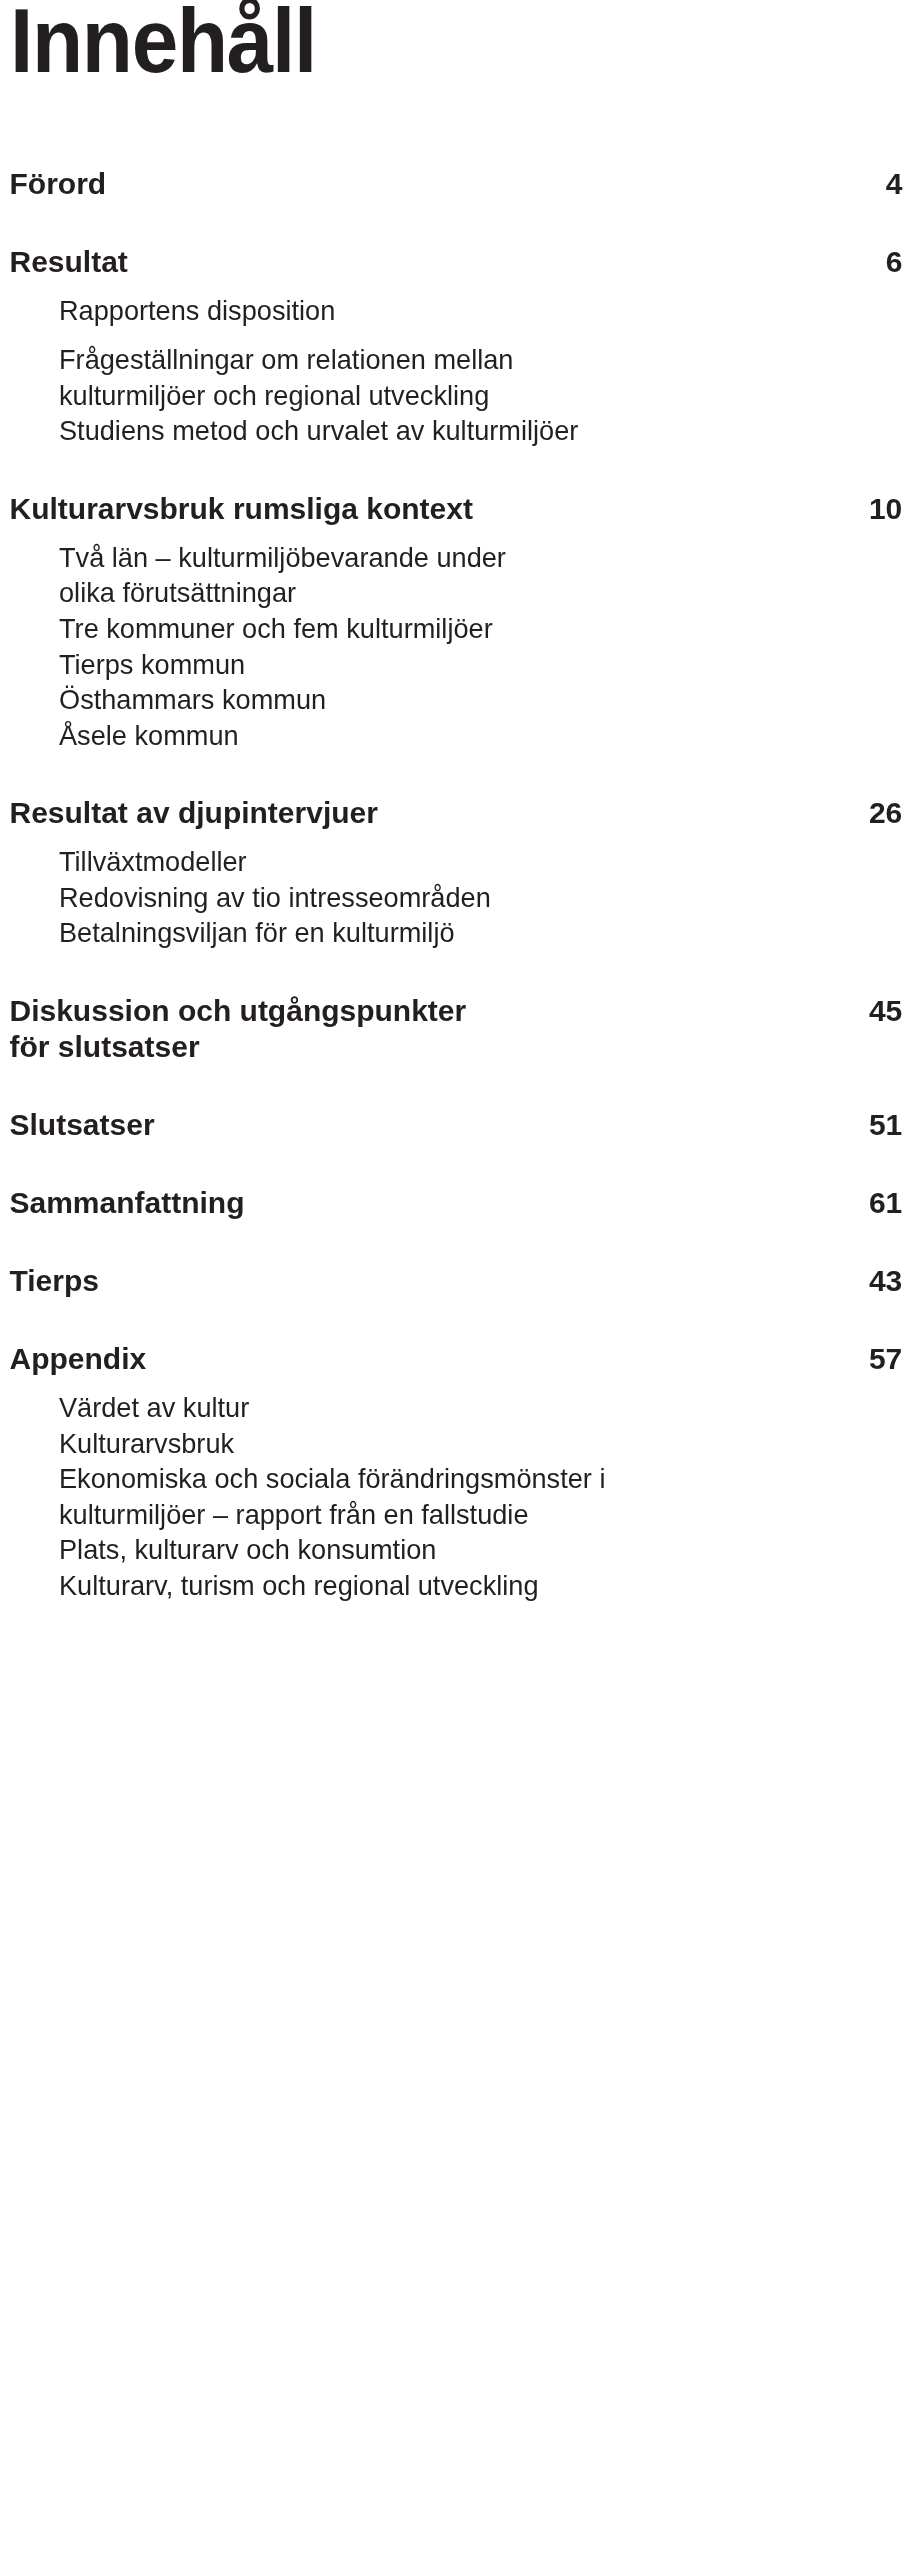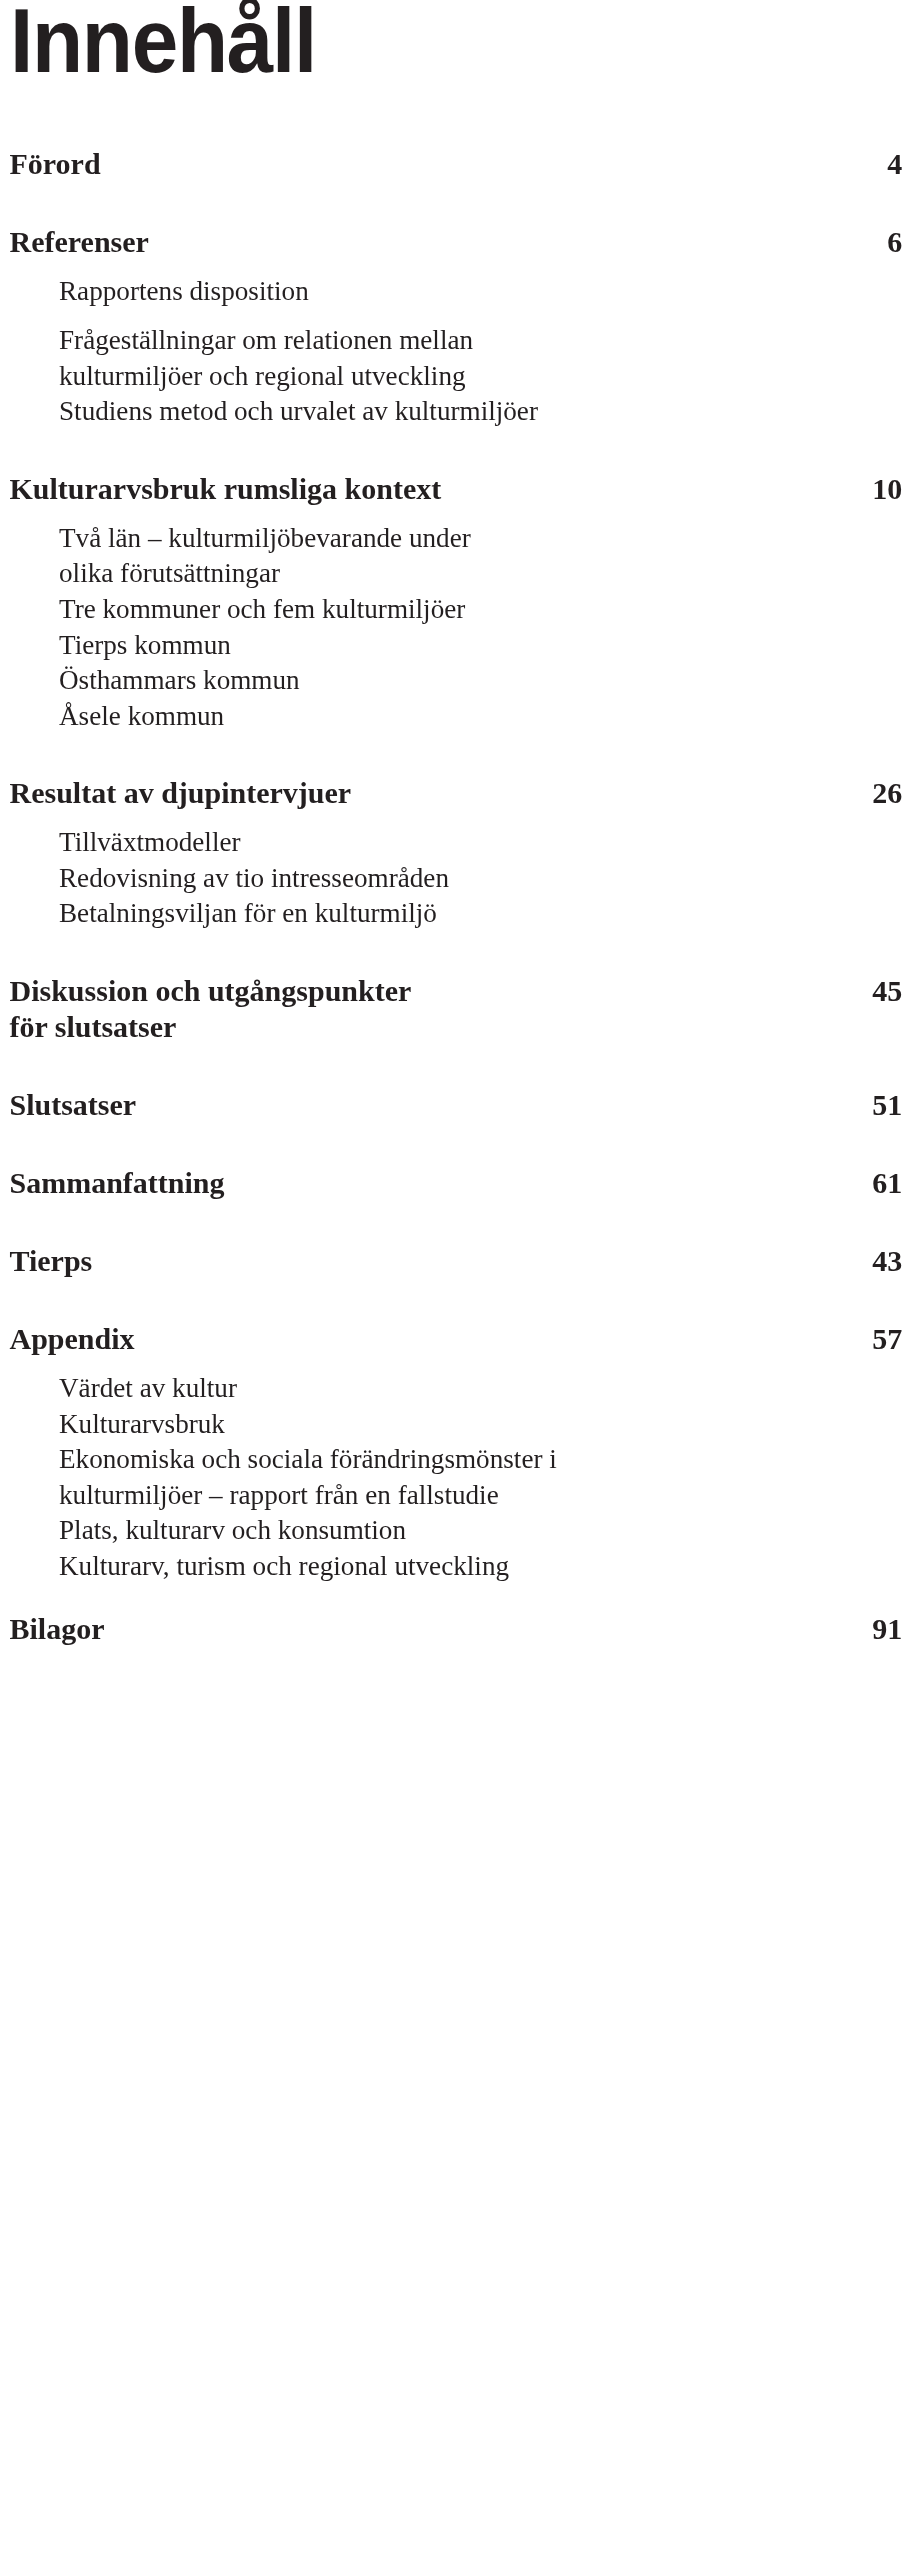--- a/index.html
+++ b/index.html
@@ -33,22 +33,21 @@
     letter-spacing: -1.4px;
     margin: 0;
     padding-top: 1.9px;
     transform: scaleX(0.92);
     transform-origin: left top;
     white-space: nowrap;
   }
 
   
   .toc {
-    margin-top: 66px;
-    font-family: Liberation Serif, serif;
+    margin-top: 86px;
   }
 
   .toc-row {
     display: flex;
     align-items: baseline;
     width: 100%;
     box-sizing: border-box;
   }
 
   .toc-label {
@@ -104,21 +103,21 @@
 <div class="page">
 
   <h1 class="doc-title">Innehåll</h1>
 
   <div class="toc">
       <div class="toc-row lvl-main gap-none">
         <span class="toc-label">Förord</span>
         <span class="toc-page">4</span>
       </div>
       <div class="toc-row lvl-main gap-lg">
-        <span class="toc-label">Referenser</span>
+        <span class="toc-label">Resultat</span>
         <span class="toc-page">6</span>
       </div>
       <div class="toc-row lvl-sub gap-sm">
         <span class="toc-label">Rapportens disposition</span>
         <span class="toc-page">6</span>
       </div>
       <div class="toc-row lvl-sub gap-sm">
         <span class="toc-label">Frågeställningar om relationen mellan
 kulturmiljöer och regional utveckling</span>
         <span class="toc-page">7</span>
@@ -203,20 +202,16 @@
         <span class="toc-page">66</span>
       </div>
       <div class="toc-row lvl-sub gap-none">
         <span class="toc-label">Plats, kulturarv och konsumtion</span>
         <span class="toc-page">74</span>
       </div>
       <div class="toc-row lvl-sub gap-none">
         <span class="toc-label">Kulturarv, turism och regional utveckling</span>
         <span class="toc-page">89</span>
       </div>
-      <div class="toc-row lvl-main gap-md">
-        <span class="toc-label">Bilagor</span>
-        <span class="toc-page">91</span>
-      </div>
     </div>
 
 </div>
 
 
 </body></html>

